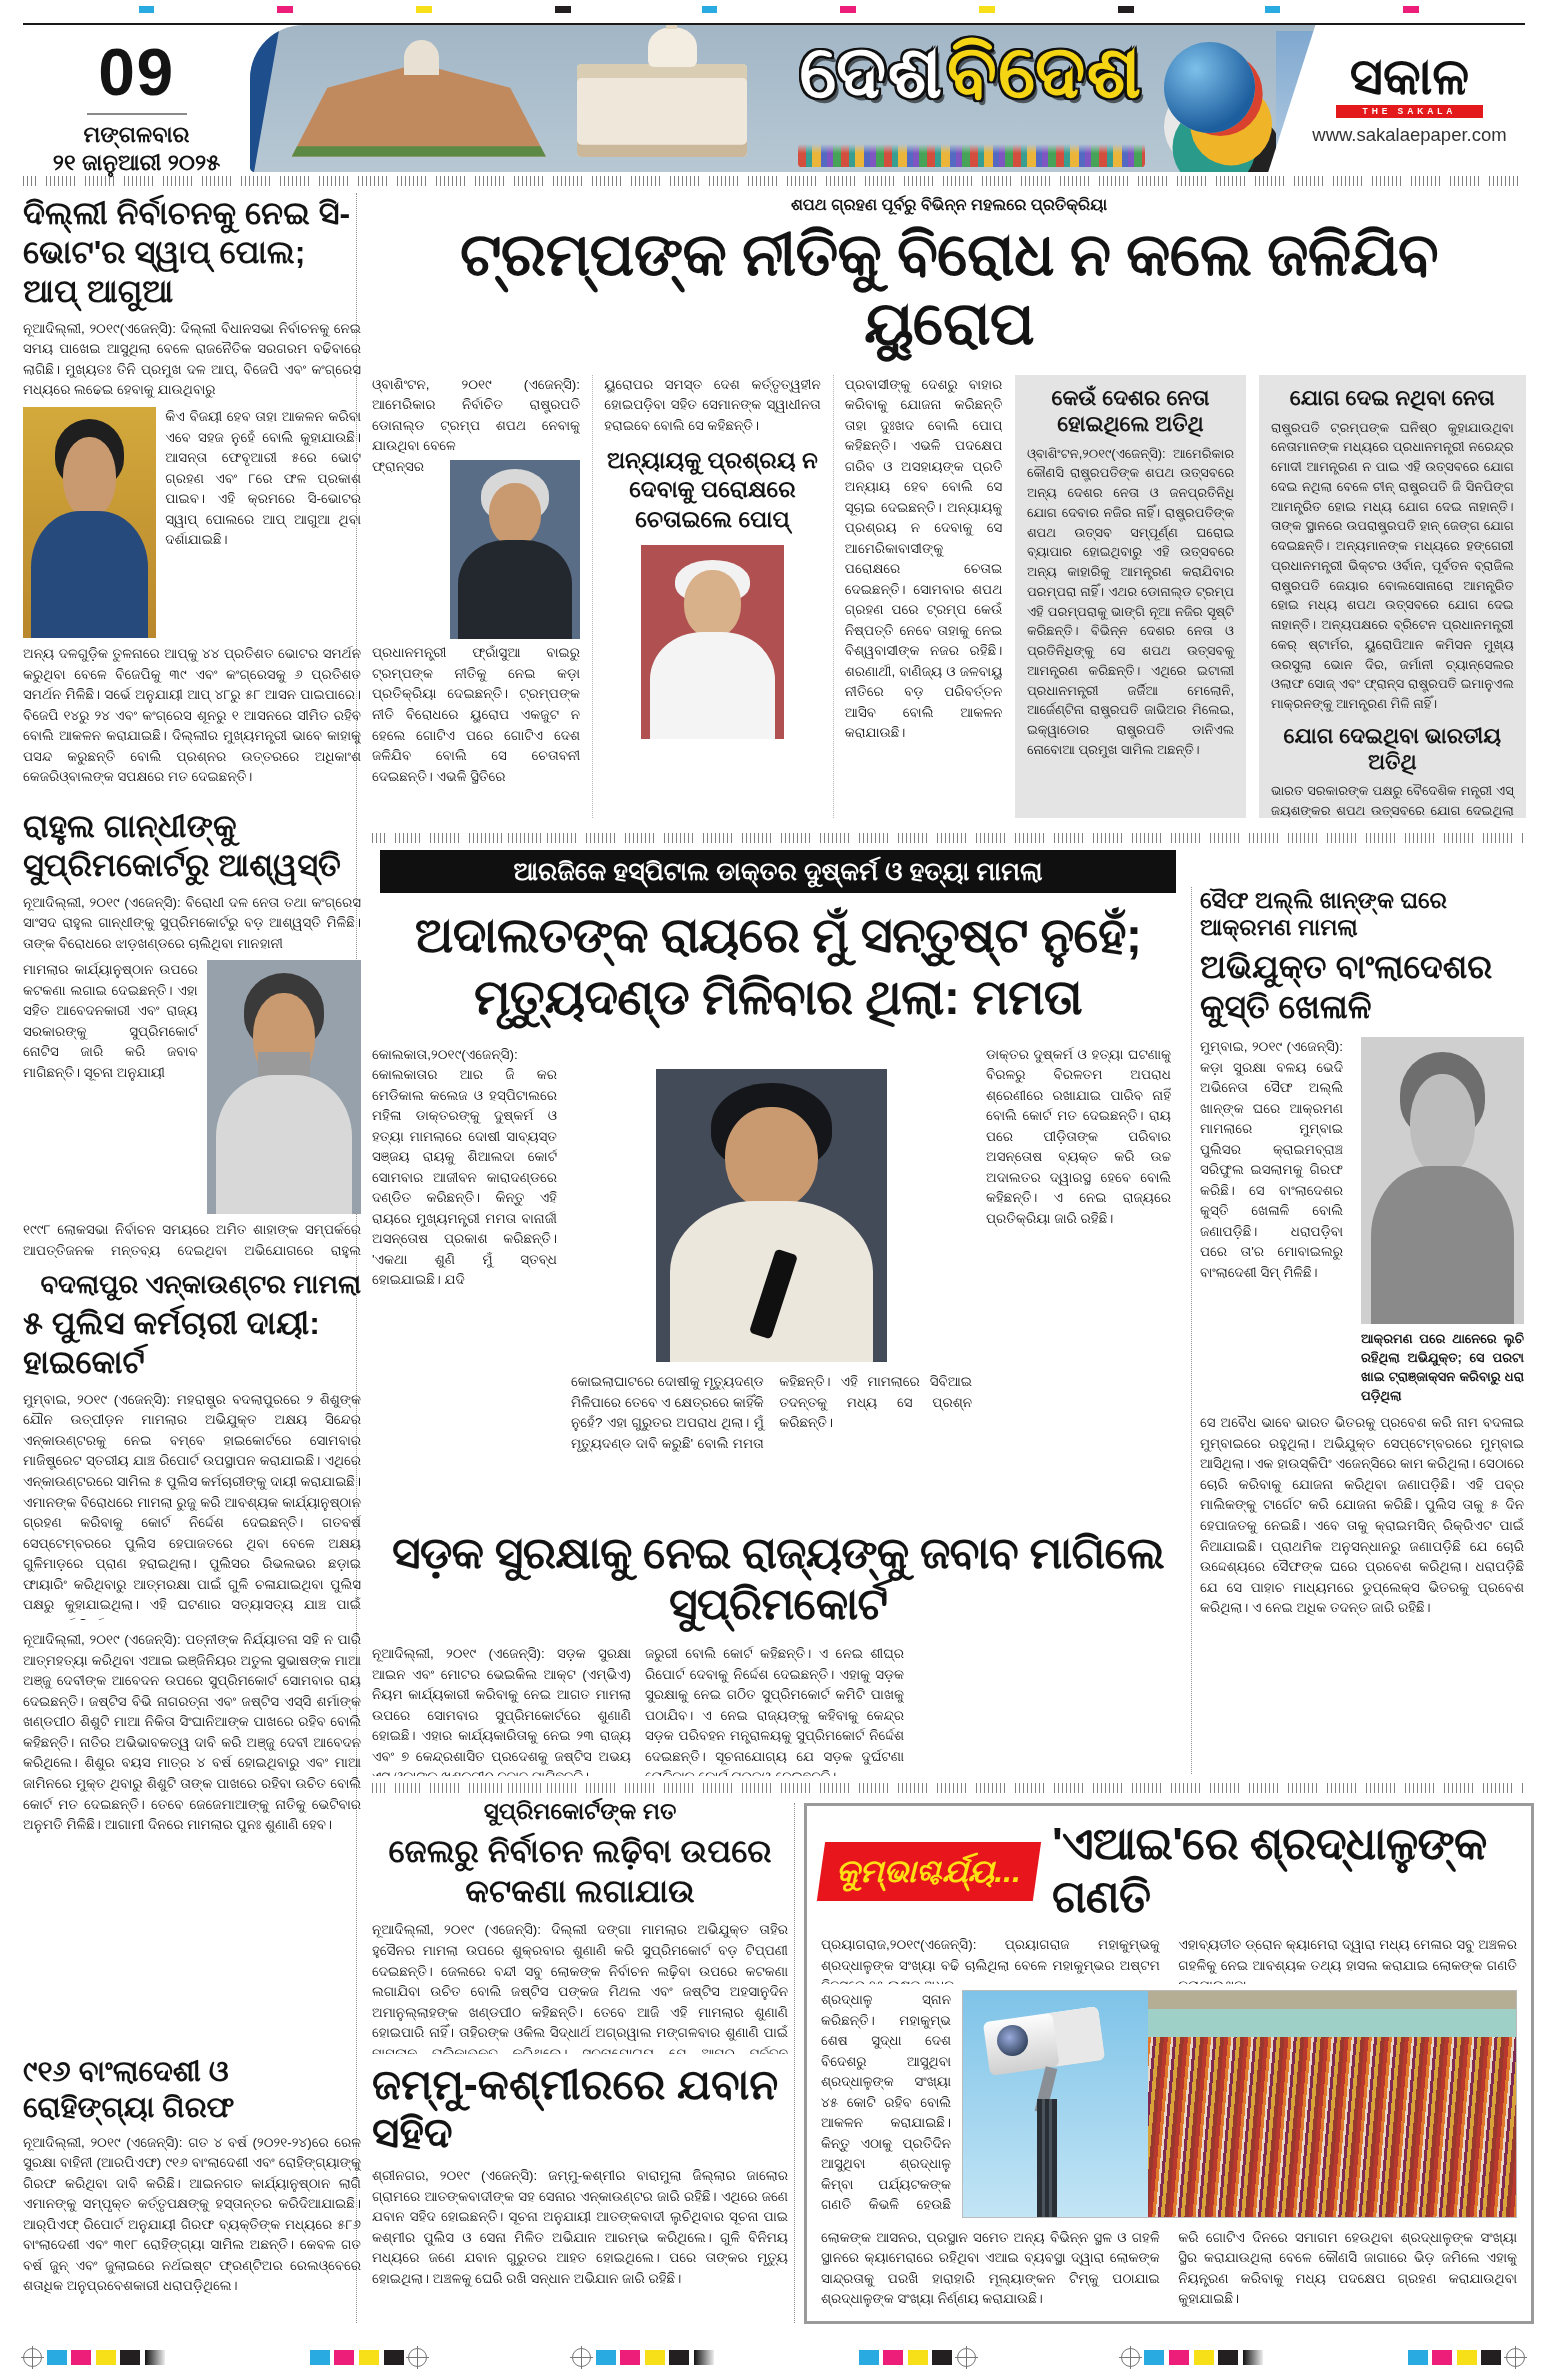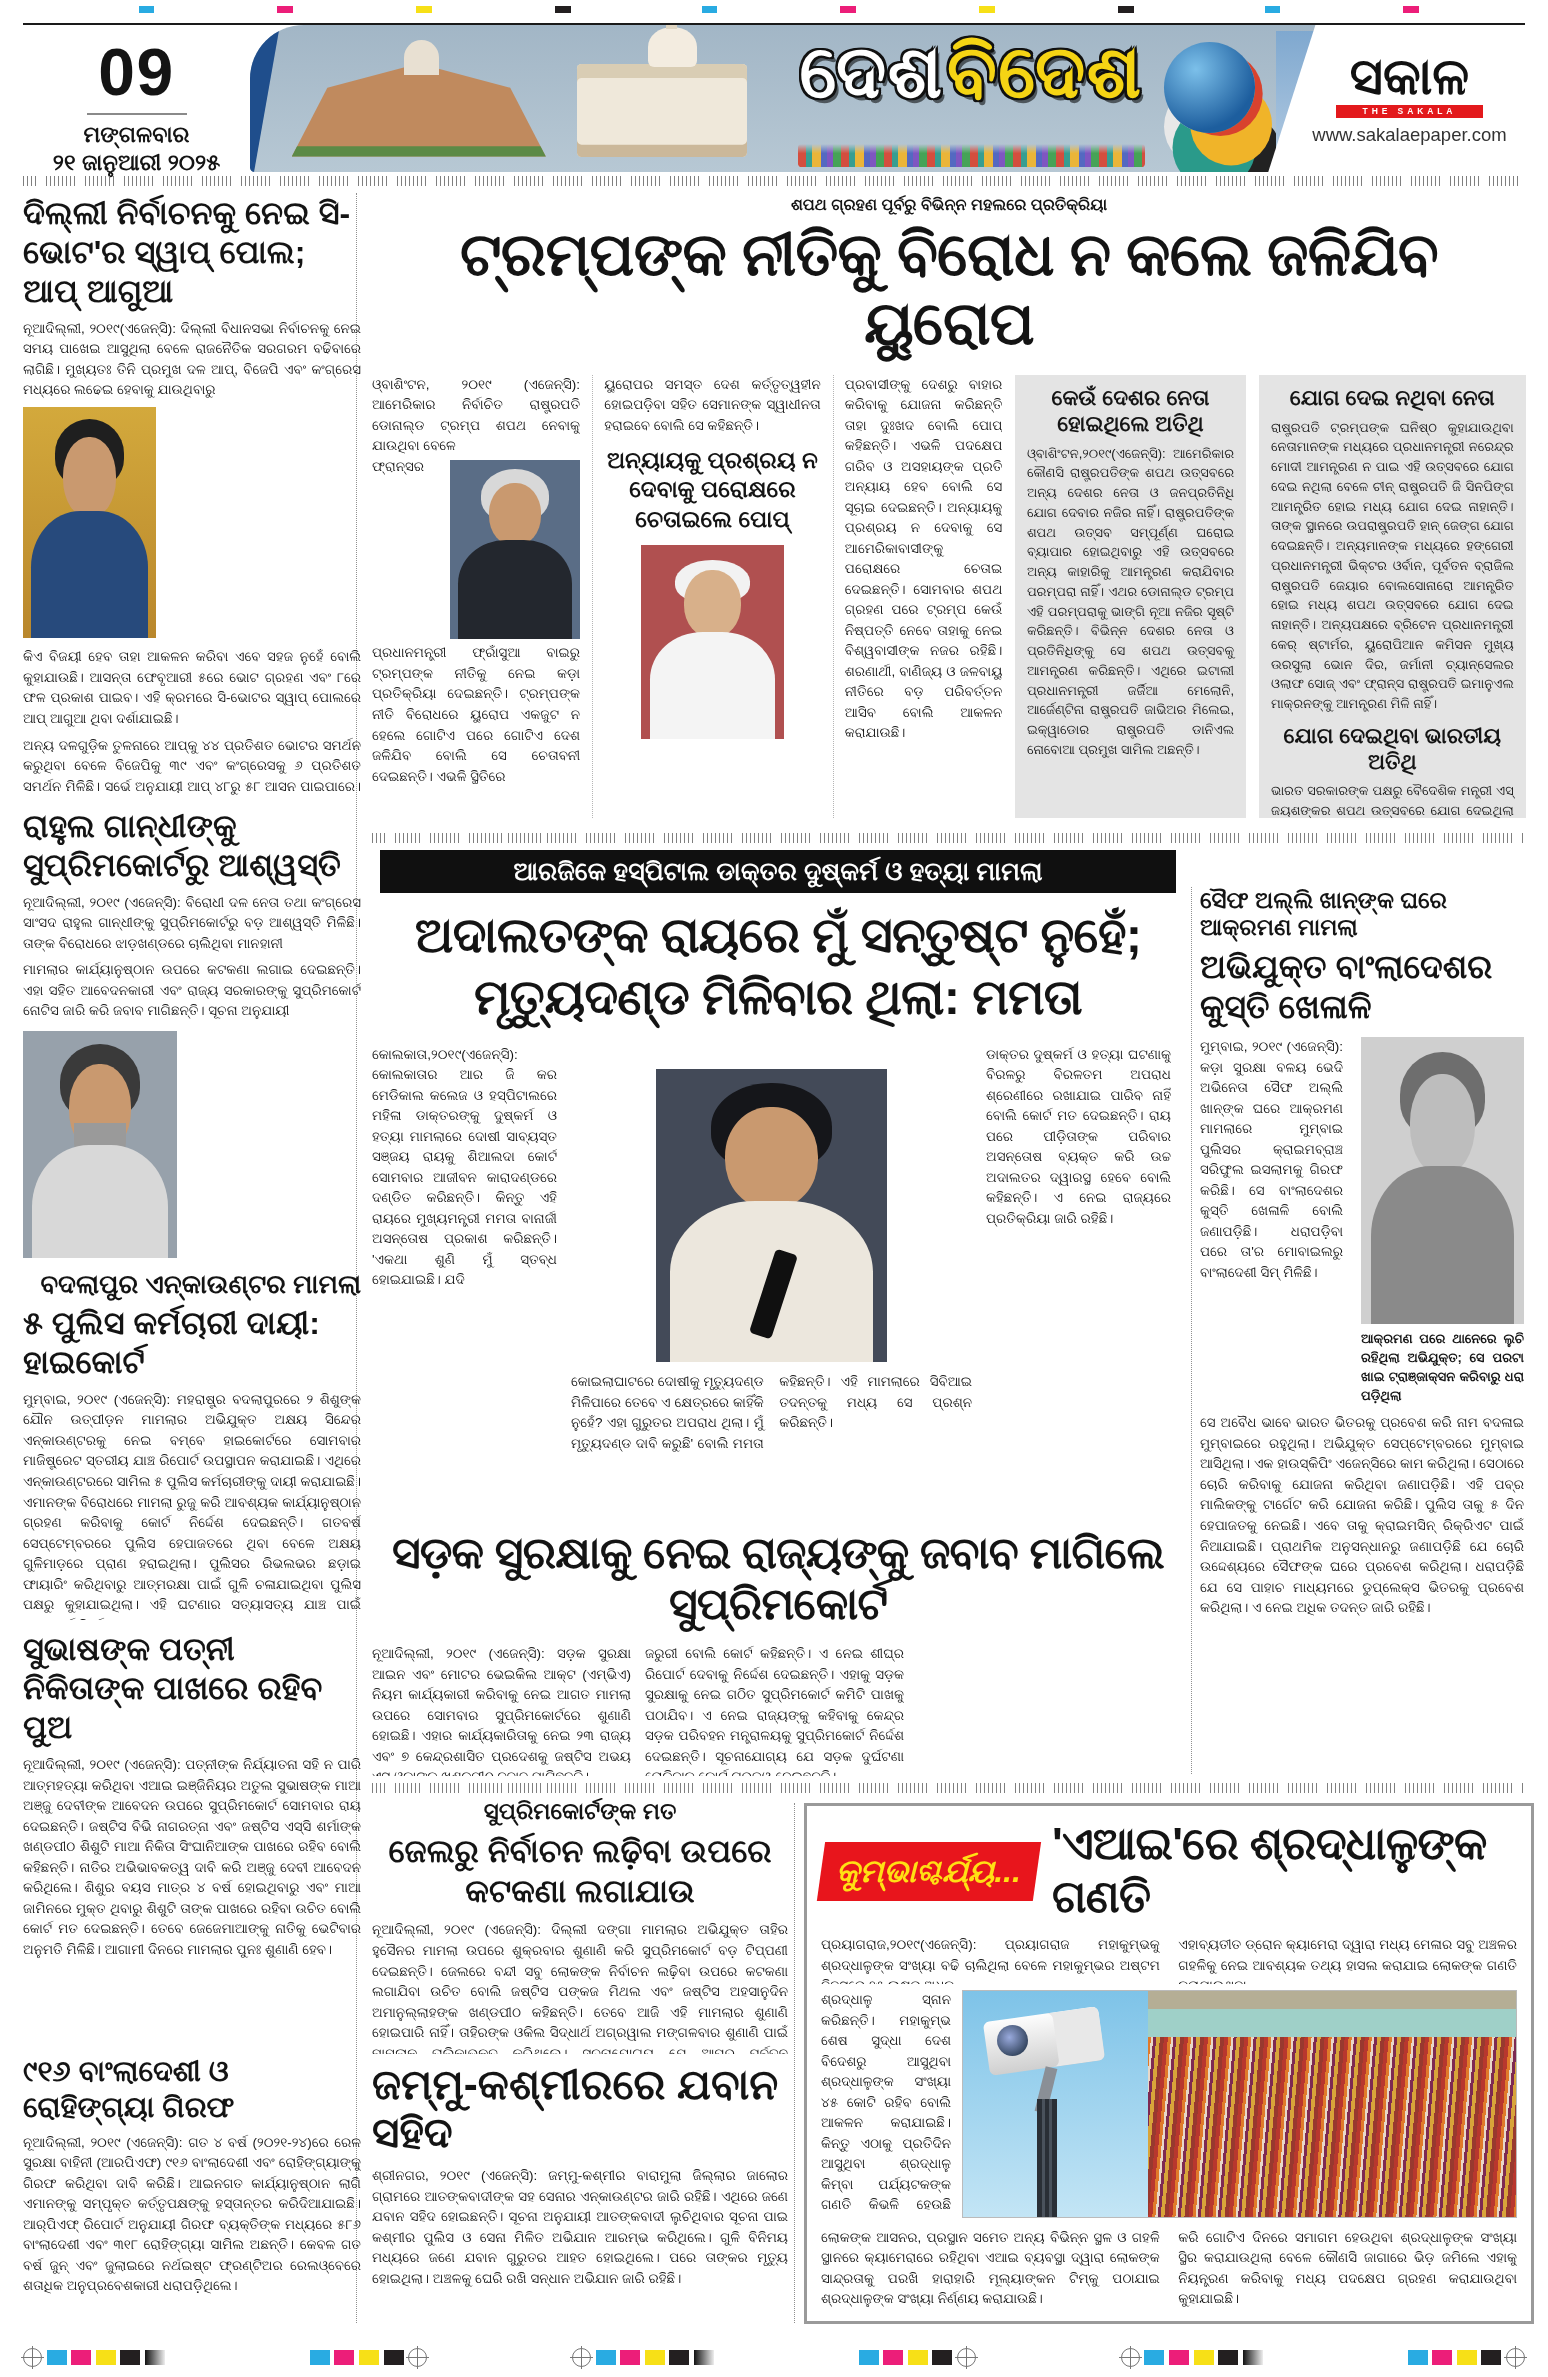--- a/index.html
+++ b/index.html
@@ -65,21 +65,21 @@
   .portrait{position:relative;overflow:hidden;}
   .portrait i{position:absolute;display:block;}
   .p-hair{left:24%;top:5%;width:52%;height:30%;border-radius:50% 50% 42% 42%;background:#1f1f1f;}
   .p-face{left:30%;top:13%;width:40%;height:35%;border-radius:48%;background:#c9996f;}
   .p-body{left:6%;top:45%;width:88%;height:58%;border-radius:42% 42% 0 0;background:#2e3340;}
   
   .leftcol{left:23px;top:194px;width:338px;}
   .art{overflow:hidden;margin-bottom:10.8px;}
   .art h2{font-size:32px;line-height:1.22;font-weight:800;margin-bottom:7.7px;}
   .art .kicker{font-size:26px;text-align:right;margin-bottom:4.6px;}
-  .mrow{display:flex;gap:9.3px;margin:6.2px 0;flex-direction:column;}
+  .mrow{display:flex;gap:9.3px;margin:6.2px 0;}
   
   .lead{left:372px;top:194px;width:1154px;height:637px;overflow:hidden;}
   .lead .kicker{font-size:16px;margin-top:1.5px;}
   .lead h1{font-size:60px;font-weight:800;text-align:center;line-height:1.15;margin-top:6.2px;letter-spacing:-0.8px;}
   .lead-body{display:flex;gap:12.3px;margin-top:17px;height:443px;}
   .lc{overflow:hidden;}
   .lc+.lc{border-left:1.5px dotted #b5b5b5;padding-left:10.8px;}
   .lc1{width:222px;}.lc2{width:231px;}.lc3{width:168px;}
   .gbox{background:#e4e4e4;padding:10.8px 12.3px;overflow:hidden;}
   .gbox h3{font-size:21.6px;font-weight:800;text-align:center;margin-bottom:6.2px;}
@@ -242,21 +242,20 @@
       <p class="bt">୧୯୯୮ ଲୋକସଭା ନିର୍ବାଚନ ସମୟରେ ଅମିତ ଶାହାଙ୍କ ସମ୍ପର୍କରେ ଆପତ୍ତିଜନକ ମନ୍ତବ୍ୟ ଦେଇଥିବା ଅଭିଯୋଗରେ ରାହୁଲ ଗାନ୍ଧୀଙ୍କ ବିରୋଧରେ ଝାଡ଼ଖଣ୍ଡର ଚାଇବାସା କୋର୍ଟରେ ମାନହାନୀ ମାମଲା ରୁଜୁ ହୋଇଥିଲା। ରାହୁଲ ଏହି ମାମଲା ଖାରଜ କରିବାକୁ ହାଇକୋର୍ଟରେ ଆବେଦନ କରିଥିଲେ ମଧ୍ୟ ସେଥିରେ ବିଫଳ ହୋଇ ସୁପ୍ରିମକୋର୍ଟରେ ପିଟିସନ ଦାଖଲ କରିଥିଲେ। ଏବେ ସର୍ବୋଚ୍ଚ ଅଦାଲତ ମାମଲାର ବିଚାରଣା ଉପରେ ରୋକ ଲଗାଇଛନ୍ତି।</p>
     </div>
 
     <div class="art" style="height:351px;">
       <div class="kicker">ବଦଲାପୁର ଏନ୍‌କାଉଣ୍ଟର ମାମଲା</div>
       <h2>୫ ପୁଲିସ କର୍ମଚାରୀ ଦାୟୀ: ହାଇକୋର୍ଟ</h2>
       <p class="bt">ମୁମ୍ବାଇ, ୨୦୧୯ (ଏଜେନ୍ସି): ମହରାଷ୍ଟ୍ର ବଦଲାପୁରରେ ୨ ଶିଶୁଙ୍କ ଯୌନ ଉତ୍ପୀଡ଼ନ ମାମଲାର ଅଭିଯୁକ୍ତ ଅକ୍ଷୟ ସିନ୍ଦେର ଏନ୍‌କାଉଣ୍ଟରକୁ ନେଇ ବମ୍ବେ ହାଇକୋର୍ଟରେ ସୋମବାର ମାଜିଷ୍ଟ୍ରେଟ ସ୍ତରୀୟ ଯାଞ୍ଚ ରିପୋର୍ଟ ଉପସ୍ଥାପନ କରାଯାଇଛି। ଏଥିରେ ଏନ୍‌କାଉଣ୍ଟରରେ ସାମିଲ ୫ ପୁଲିସ କର୍ମଚାରୀଙ୍କୁ ଦାୟୀ କରାଯାଇଛି। ଏମାନଙ୍କ ବିରୋଧରେ ମାମଲା ରୁଜୁ କରି ଆବଶ୍ୟକ କାର୍ଯ୍ୟାନୁଷ୍ଠାନ ଗ୍ରହଣ କରିବାକୁ କୋର୍ଟ ନିର୍ଦ୍ଦେଶ ଦେଇଛନ୍ତି। ଗତବର୍ଷ ସେପ୍ଟେମ୍ବରରେ ପୁଲିସ ହେପାଜତରେ ଥିବା ବେଳେ ଅକ୍ଷୟ ଗୁଳିମାଡ଼ରେ ପ୍ରାଣ ହରାଇଥିଲା। ପୁଲିସର ରିଭଲଭର ଛଡ଼ାଇ ଫାୟାରିଂ କରିଥିବାରୁ ଆତ୍ମରକ୍ଷା ପାଇଁ ଗୁଳି ଚଳାଯାଇଥିବା ପୁଲିସ ପକ୍ଷରୁ କୁହାଯାଇଥିଲା। ଏହି ଘଟଣାର ସତ୍ୟାସତ୍ୟ ଯାଞ୍ଚ ପାଇଁ ହାଇକୋର୍ଟ ନିର୍ଦ୍ଦେଶ ଦେଇଥିଲେ।</p>
     </div>
 
     <div class="art" style="height:413px;">
-      <h2>ସୁଭାଷଙ୍କ ପତ୍ନୀ ନିକିତାଙ୍କ ପାଖରେ ରହିବ ପୁଅ</h2>
       <p class="bt">ନୂଆଦିଲ୍ଲୀ, ୨୦୧୯ (ଏଜେନ୍ସି): ପତ୍ନୀଙ୍କ ନିର୍ଯ୍ୟାତନା ସହି ନ ପାରି ଆତ୍ମହତ୍ୟା କରିଥିବା ଏଆଇ ଇଞ୍ଜିନିୟର ଅତୁଲ ସୁଭାଷଙ୍କ ମାଆ ଅଞ୍ଜୁ ଦେବୀଙ୍କ ଆବେଦନ ଉପରେ ସୁପ୍ରିମକୋର୍ଟ ସୋମବାର ରାୟ ଦେଇଛନ୍ତି। ଜଷ୍ଟିସ ବିଭି ନାଗରତ୍ନା ଏବଂ ଜଷ୍ଟିସ ଏସ୍‌ସି ଶର୍ମାଙ୍କ ଖଣ୍ଡପୀଠ ଶିଶୁଟି ମାଆ ନିକିତା ସିଂଘାନିଆଙ୍କ ପାଖରେ ରହିବ ବୋଲି କହିଛନ୍ତି। ନାତିର ଅଭିଭାବକତ୍ୱ ଦାବି କରି ଅଞ୍ଜୁ ଦେବୀ ଆବେଦନ କରିଥିଲେ। ଶିଶୁର ବୟସ ମାତ୍ର ୪ ବର୍ଷ ହୋଇଥିବାରୁ ଏବଂ ମାଆ ଜାମିନରେ ମୁକ୍ତ ଥିବାରୁ ଶିଶୁଟି ତାଙ୍କ ପାଖରେ ରହିବା ଉଚିତ ବୋଲି କୋର୍ଟ ମତ ଦେଇଛନ୍ତି। ତେବେ ଜେଜେମାଆଙ୍କୁ ନାତିକୁ ଭେଟିବାର ଅନୁମତି ମିଳିଛି। ଆଗାମୀ ଦିନରେ ମାମଲାର ପୁନଃ ଶୁଣାଣି ହେବ।</p>
     </div>
 
     <div class="art" style="height:266px;">
       <h2 style="font-size:29px;">୯୧୬ ବାଂଲାଦେଶୀ ଓ ରୋହିଙ୍ଗ୍ୟା ଗିରଫ</h2>
       <p class="bt">ନୂଆଦିଲ୍ଲୀ, ୨୦୧୯ (ଏଜେନ୍ସି): ଗତ ୪ ବର୍ଷ (୨୦୨୧-୨୪)ରେ ରେଳ ସୁରକ୍ଷା ବାହିନୀ (ଆରପିଏଫ) ୯୧୬ ବାଂଲାଦେଶୀ ଏବଂ ରୋହିଙ୍ଗ୍ୟାଙ୍କୁ ଗିରଫ କରିଥିବା ଦାବି କରିଛି। ଆଇନଗତ କାର୍ଯ୍ୟାନୁଷ୍ଠାନ ଲାଗି ଏମାନଙ୍କୁ ସମ୍ପୃକ୍ତ କର୍ତ୍ତୃପକ୍ଷଙ୍କୁ ହସ୍ତାନ୍ତର କରିଦିଆଯାଇଛି। ଆର୍‌ପିଏଫ୍ ରିପୋର୍ଟ ଅନୁଯାୟୀ ଗିରଫ ବ୍ୟକ୍ତିଙ୍କ ମଧ୍ୟରେ ୫୮୬ ବାଂଲାଦେଶୀ ଏବଂ ୩୧୮ ରୋହିଙ୍ଗ୍ୟା ସାମିଲ ଅଛନ୍ତି। କେବଳ ଗତ ବର୍ଷ ଜୁନ୍ ଏବଂ ଜୁଲାଇରେ ନର୍ଥଇଷ୍ଟ ଫ୍ରଣ୍ଟିଅର ରେଲଓ୍ବେରେ ଶତାଧିକ ଅନୁପ୍ରବେଶକାରୀ ଧରାପଡ଼ିଥିଲେ।</p>
     </div>
   </div>
 
   <div class="abs lead">

